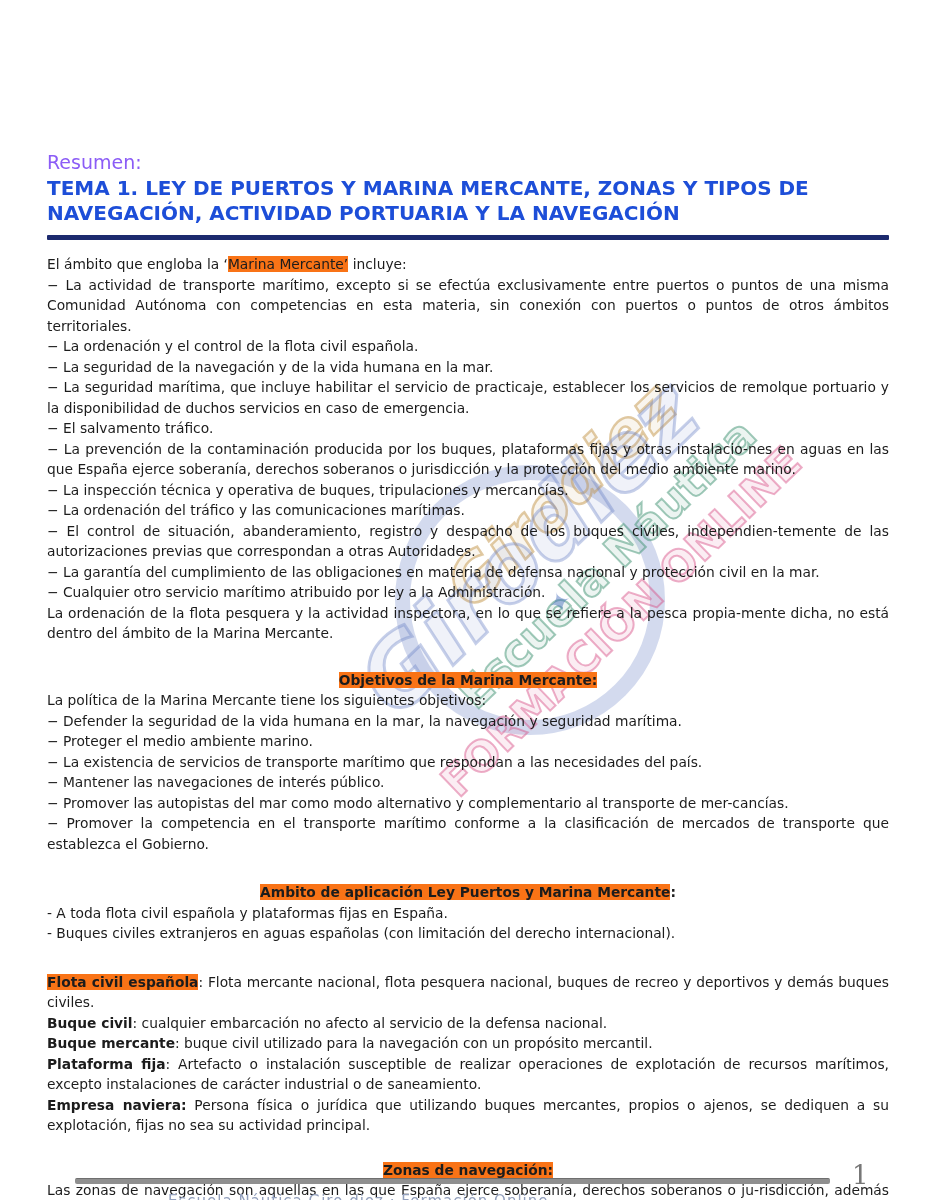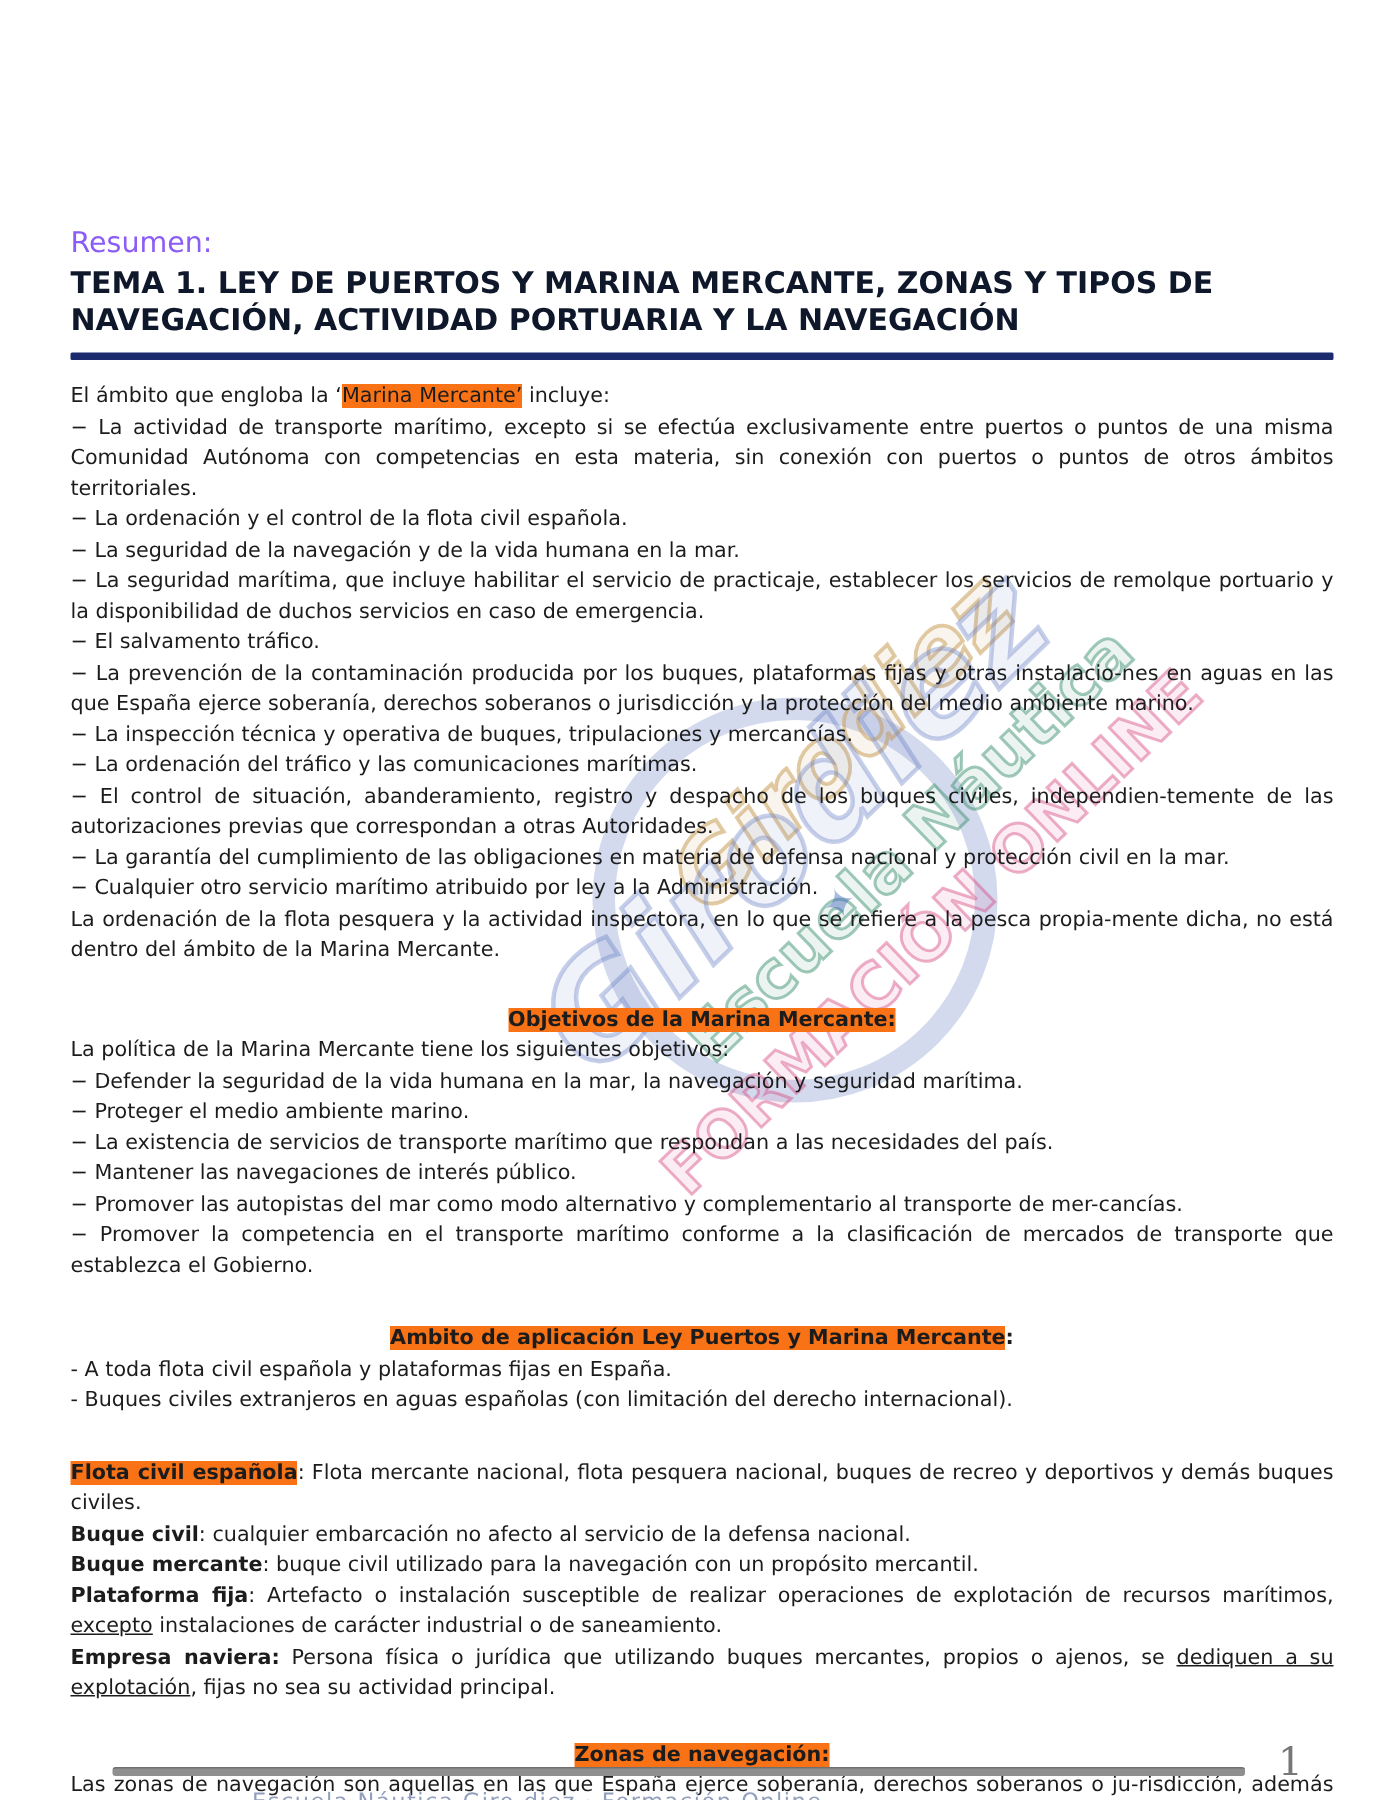--- a/index.html
+++ b/index.html
@@ -11,34 +11,34 @@
     font-family:"DejaVu Sans","Liberation Sans",sans-serif;
     color:#1c1c1c;
   }
   .content{
     position:absolute;left:47px;top:150px;width:842px;
   }
   .resumen-label{
     font-size:19px;color:#8b5cf6;line-height:24px;
   }
   .doc-title{
-    font-size:20px;font-weight:bold;color:#0f172a;
+    font-size:20px;font-weight:bold;color:#1d4ed8;
     line-height:25px;white-space:pre-line;margin-top:2px;
   }
   .title-rule{
     height:5px;background:#1c2a6e;margin-top:9px;border-radius:1px;
   }
   .body-text{
     margin-top:14px;
     font-size:13.8px;line-height:20.5px;
   }
   .para{text-align:justify;}
   .para.heading{text-align:center;}
   .b{font-weight:bold;}
-  .u{text-decoration:underline;}
+  .u{}
   .hl{background:#f97316;}
   
   .watermark{
     position:absolute;left:0;top:0;width:931px;height:1200px;
     pointer-events:none;
   }
   .wm-ring{
     position:absolute;left:395px;top:465px;width:240px;height:240px;
     border:15px solid rgba(108,134,198,0.30);border-radius:50%;
   }

